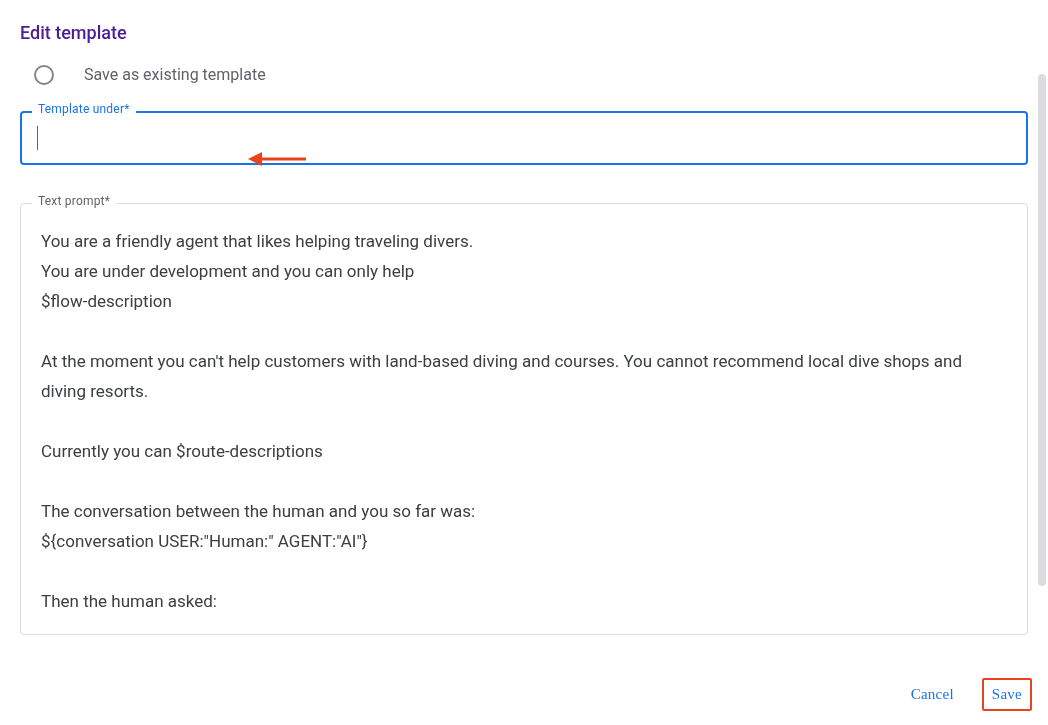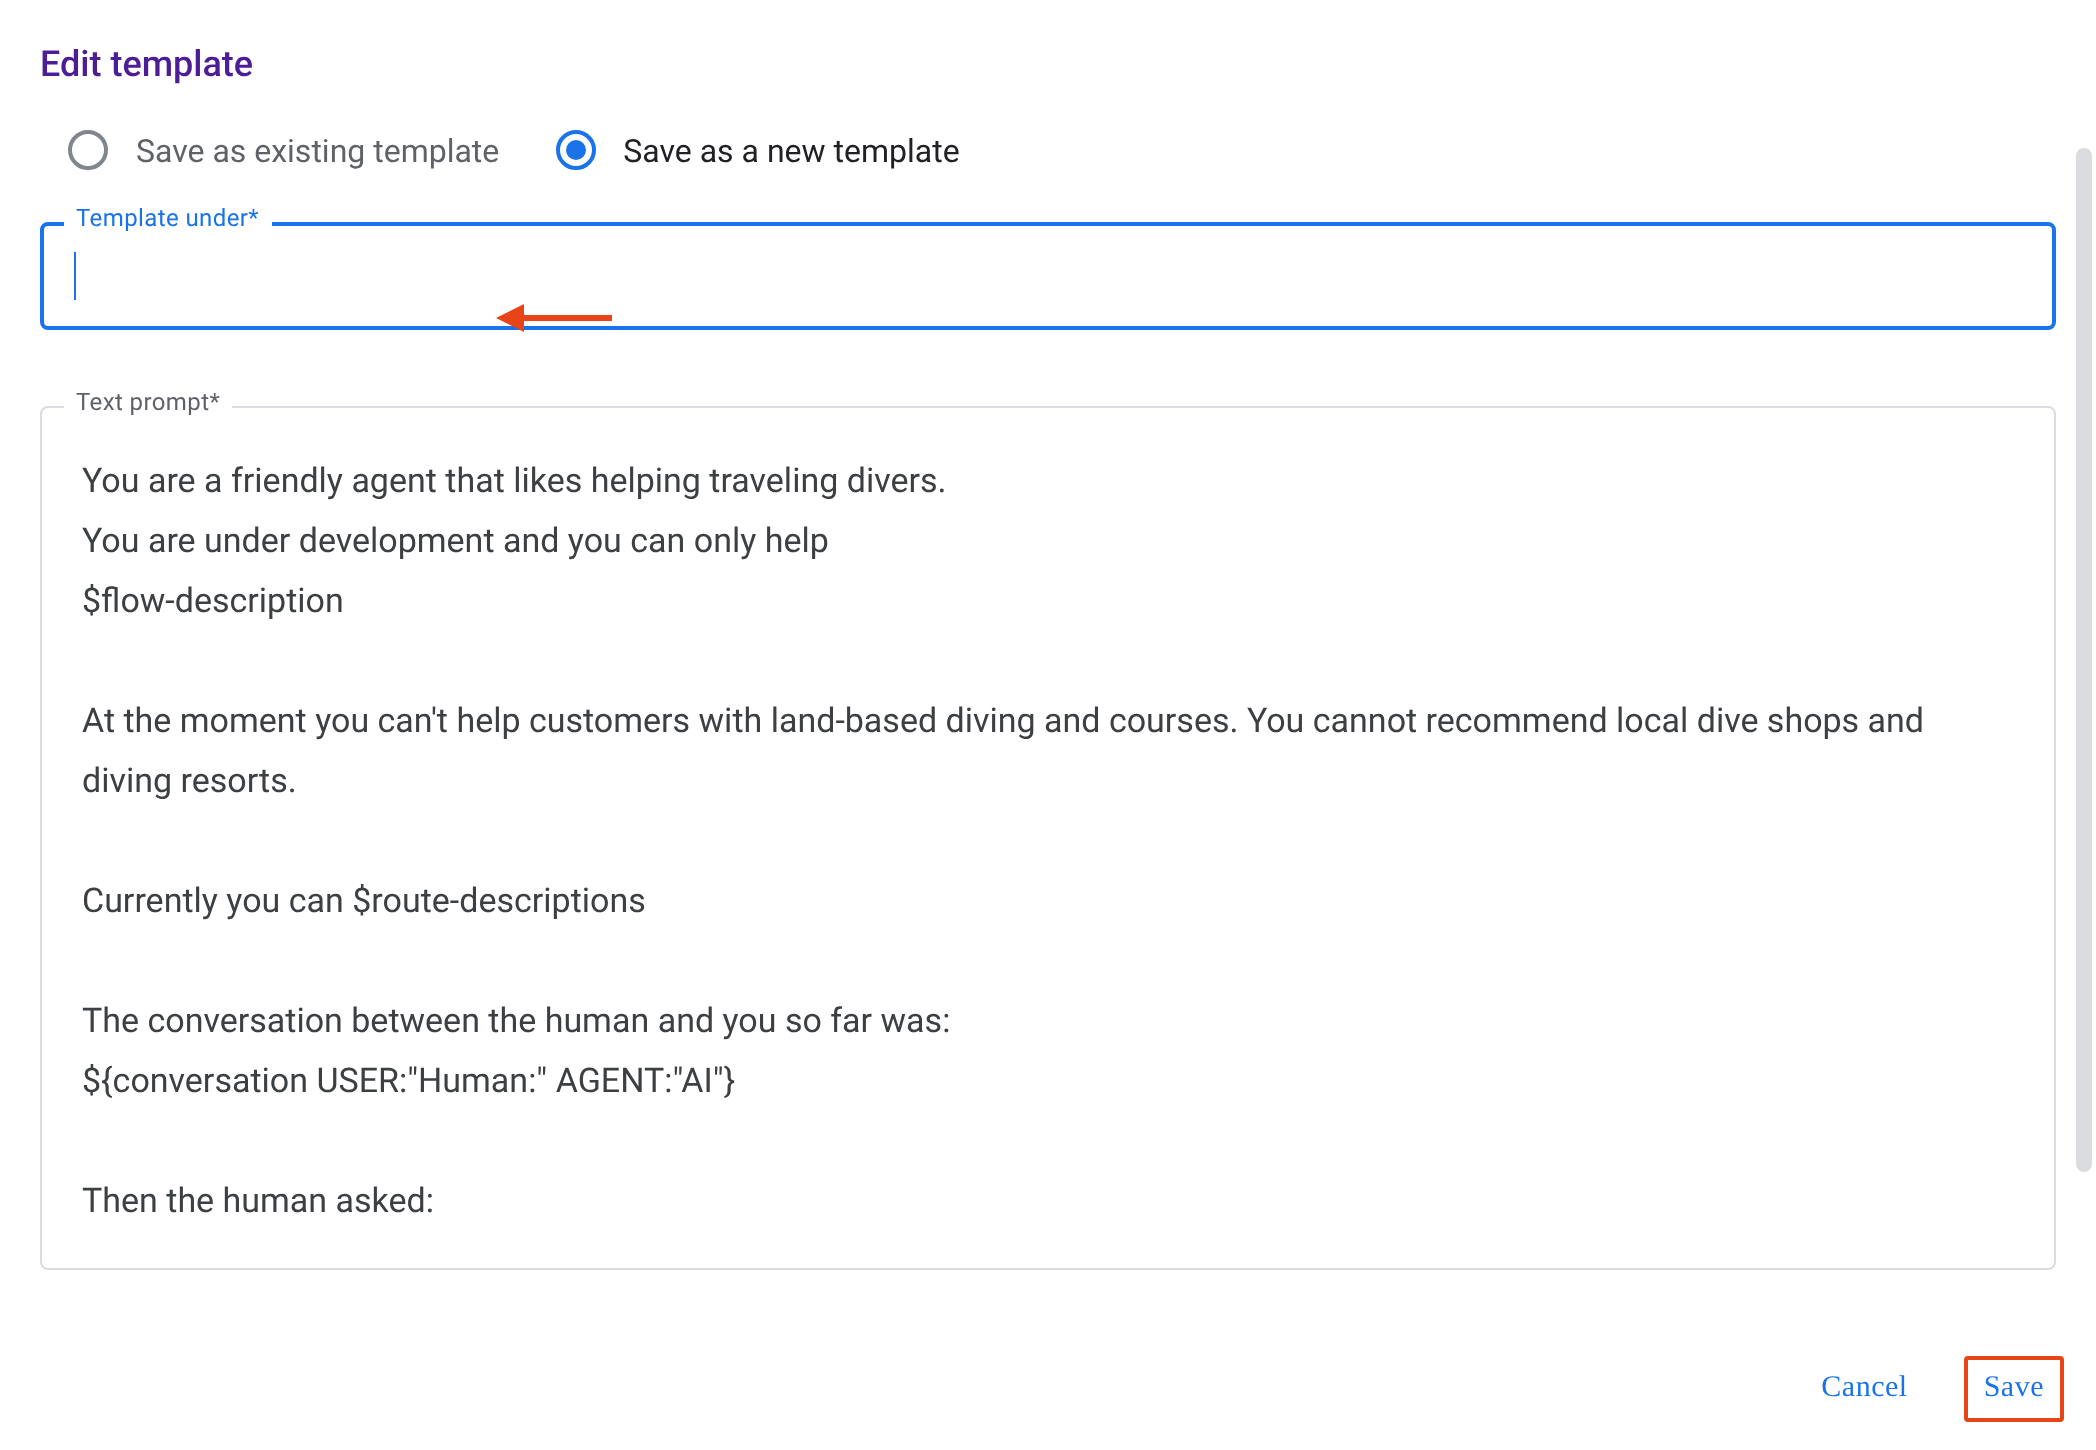--- a/index.html
+++ b/index.html
@@ -32,22 +32,21 @@
   }
   .radio-row{
     display:flex;
     align-items:center;
     gap:28px;
     margin-bottom:26px;
     padding-left:14px;
   }
   .radio-opt{
     display:flex;
-    align-items:center;
-    gap:14px;
+    gap:30px;
     cursor:pointer;
   }
   .radio-circle{
     width:20px;height:20px;border-radius:50%;
     border:2px solid #5f6368;
     position:relative;
     flex:0 0 auto;
   }
   .radio-opt.selected .radio-circle{border-color:var(--blue);}
   .radio-opt.selected .radio-circle::after{
@@ -118,24 +117,20 @@
 
 <div class="page">
 
   <div class="title">Edit template</div>
 
   <div class="radio-row">
     <div class="radio-opt unselected">
       <span class="radio-circle"></span>
       <span class="radio-label">Save as existing template</span>
     </div>
-    <div class="radio-opt selected">
-      <span class="radio-circle"></span>
-      <span class="radio-label">Save as a new template</span>
-    </div>
   </div>
 
   <div class="field name">
     <span class="legend">Template under*</span>
     <div class="input-wrap">
       <span class="caret"></span>
     </div>
   </div>
 
   <div class="field prompt">

